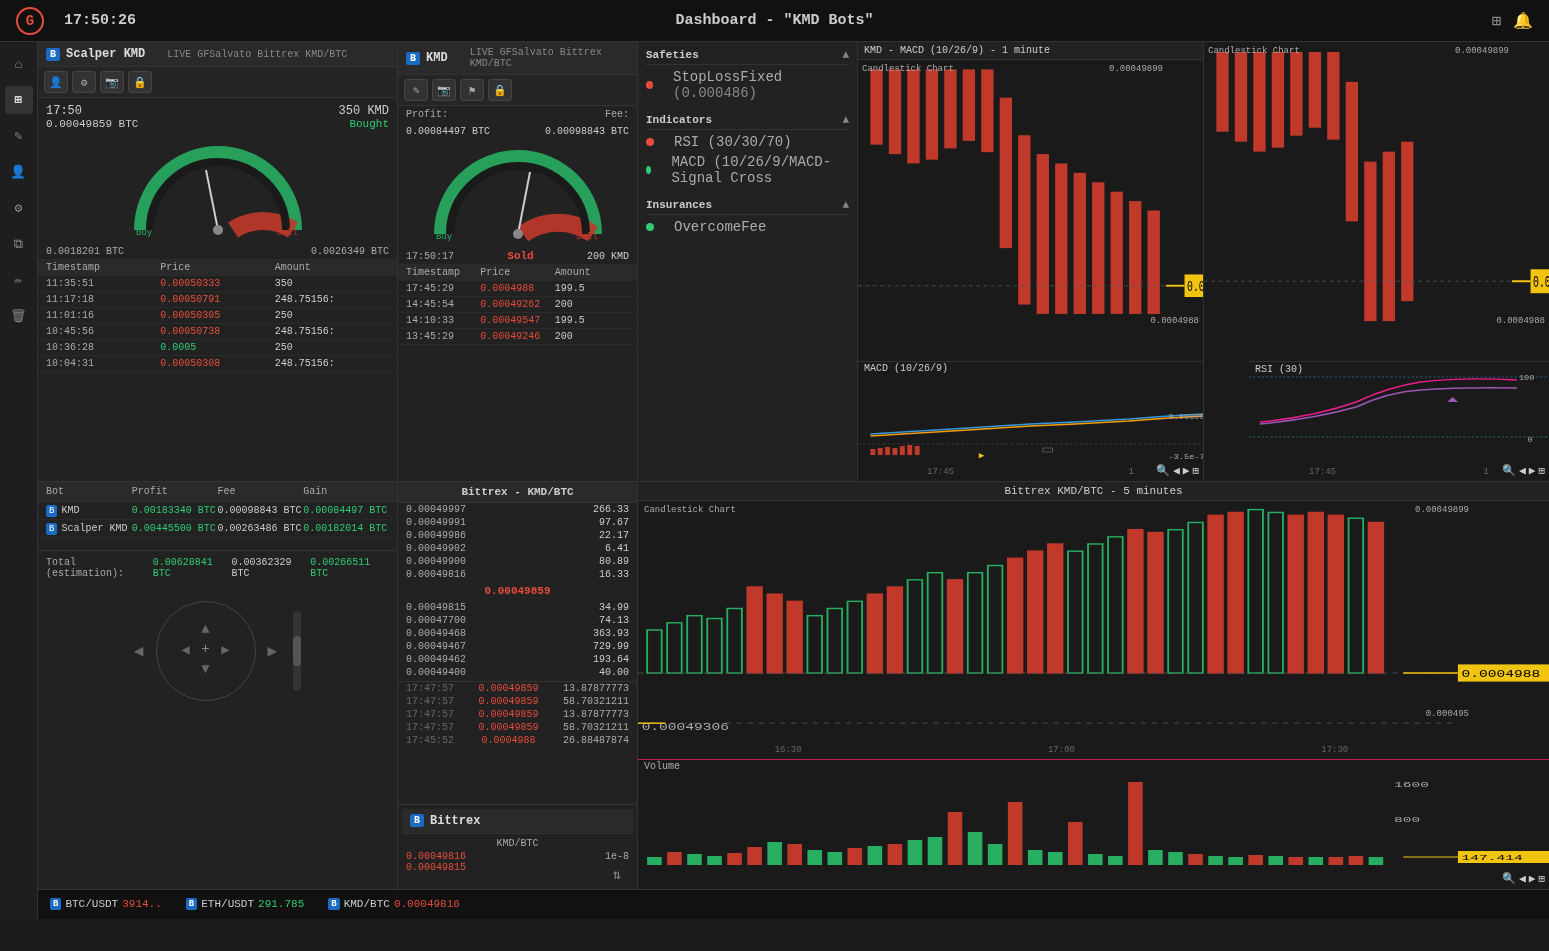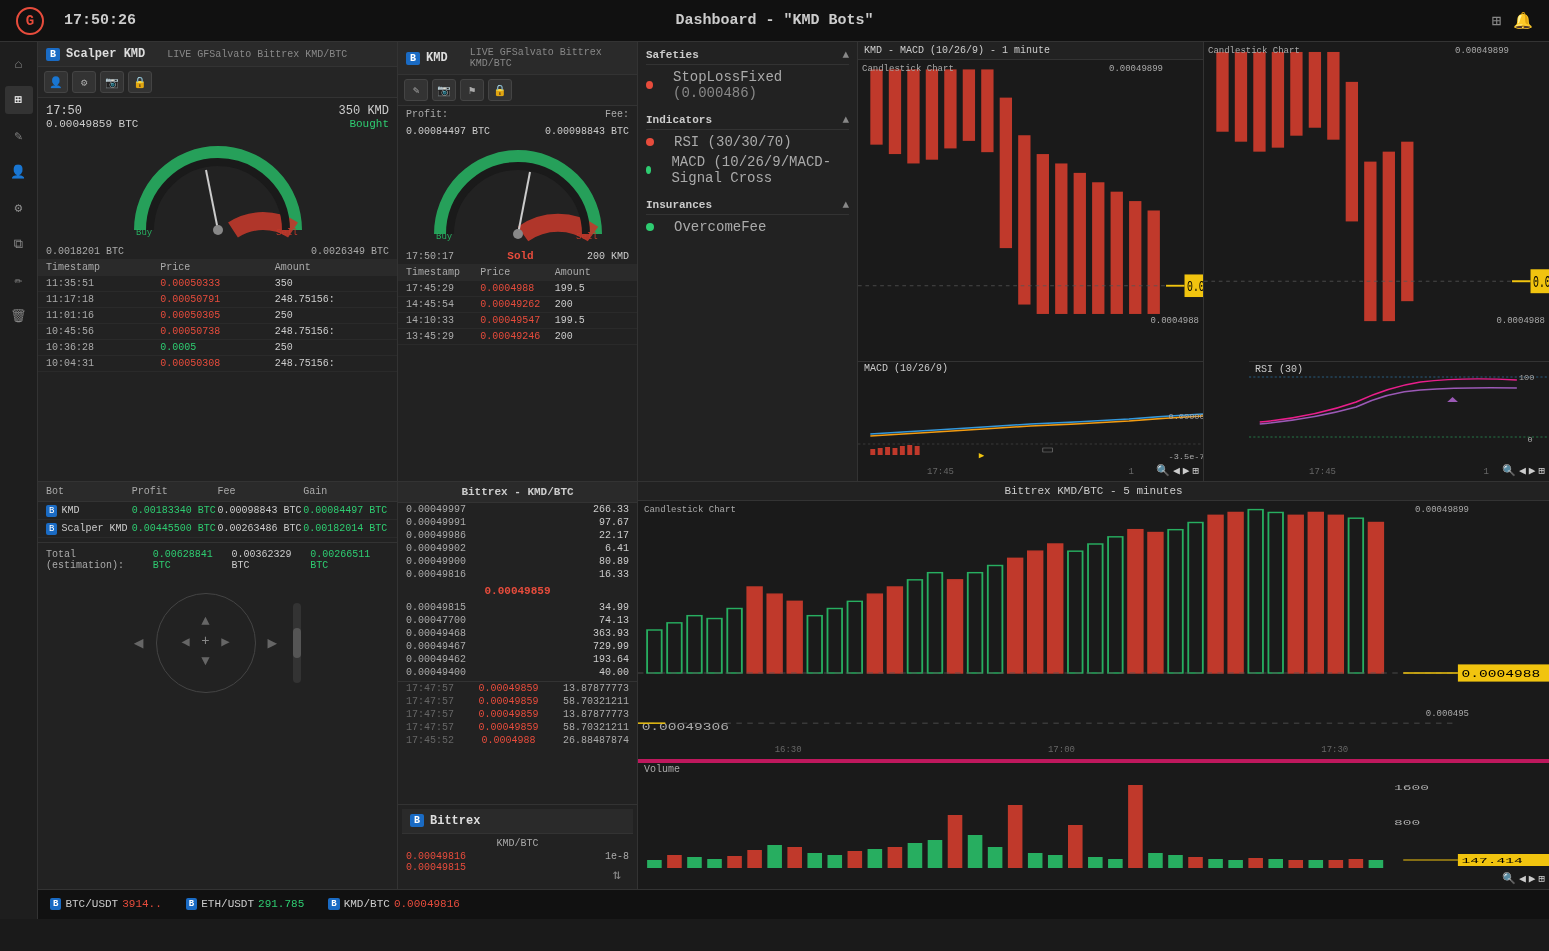--- a/index.html
+++ b/index.html
@@ -353,21 +353,21 @@
       color: #ccc;
       font-size: 11px;
       padding: 3px 8px;
       background: #222;
       border-bottom: 1px solid #333;
       text-align: center;
     }
     .volume-section {
       height: 130px;
       background: #1a1a1a;
-      border-top: 4px solid #be185d;
+      border-top: 1px solid #be185d;
       position: relative;
       font-family: Liberation Mono, monospace;
     }
     .volume-title {
       color: #aaa;
       font-size: 10px;
       padding: 2px 6px;
     }
 
     .scroll-controls {
@@ -764,21 +764,21 @@
           <span style="color:#ccc;font-size:10px;">0.00098843 BTC</span>
           <span style="color:#2ecc71;font-size:10px;">0.00084497 BTC</span>
         </div>
         <div class="summary-row">
           <span><span class="bot-icon" style="font-size:9px;padding:1px 3px;background:#1a6bc4;color:#fff;border-radius:2px;margin-right:4px;">B</span>Scalper KMD</span>
           <span style="color:#2ecc71;font-size:10px;">0.00445500 BTC</span>
           <span style="color:#ccc;font-size:10px;">0.00263486 BTC</span>
           <span style="color:#2ecc71;font-size:10px;">0.00182014 BTC</span>
         </div>
 
-        <div style="display:flex;justify-content:space-between;align-items:flex-start;padding:6px 8px;border-top:1px solid #333;margin-top:4px;font-size:10px;">
+        <div style="display:flex;justify-content:space-between;align-items:flex-start;padding:6px 8px;border-top:1px solid #333;margin-top:12px;font-size:10px;">
           <span style="color:#aaa;">Total (estimation):</span>
           <span style="color:#2ecc71;">0.00628841 BTC</span>
           <span style="color:#ccc;">0.00362329 BTC</span>
           <span style="color:#2ecc71;">0.00266511 BTC</span>
         </div>
 
         <div style="display:flex;justify-content:center;align-items:center;padding:16px;">
           <div style="display:flex;align-items:center;gap:12px;">
             <span style="color:#666;font-size:16px;cursor:pointer;">◀</span>
             <div class="nav-circle">

